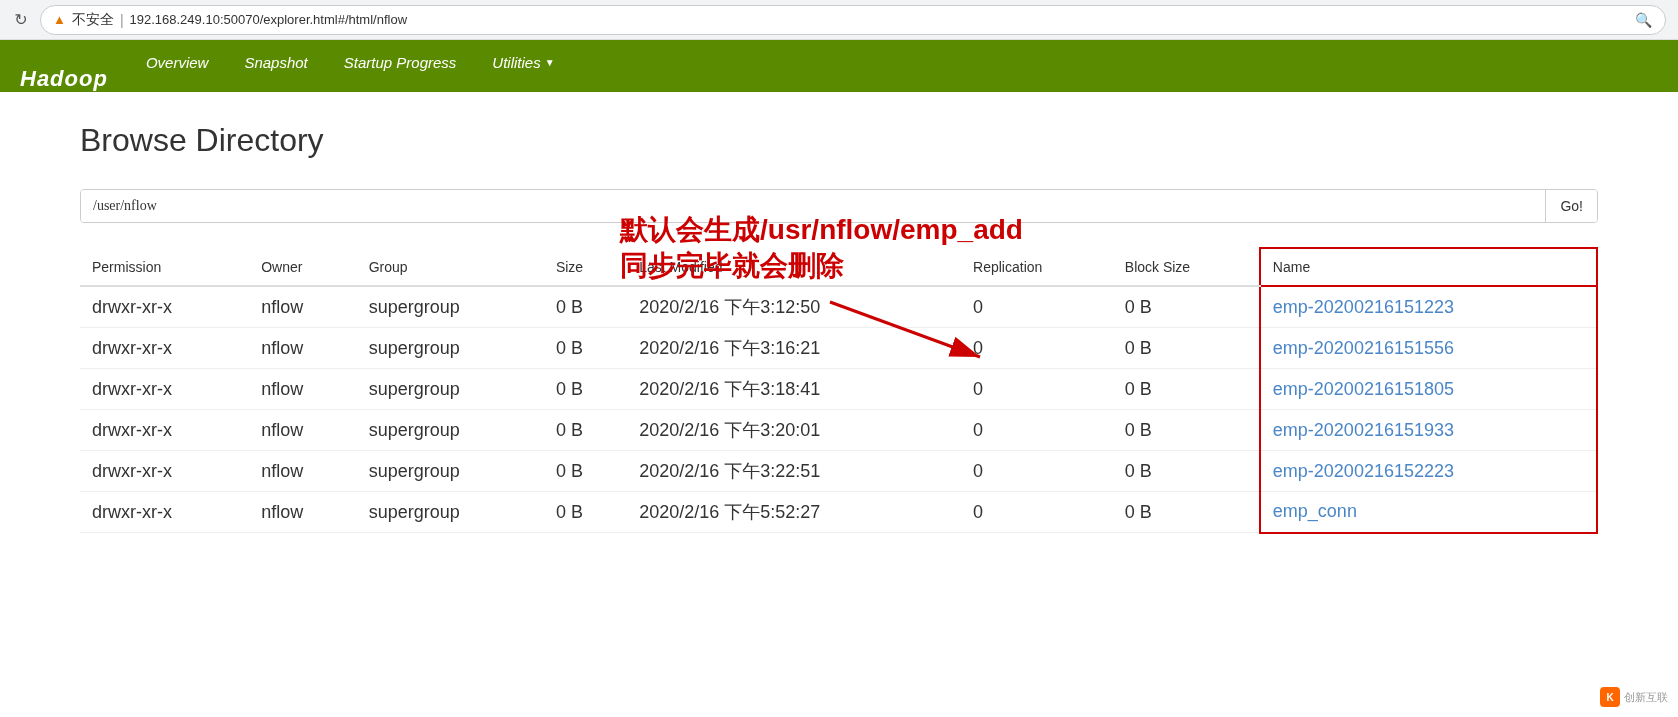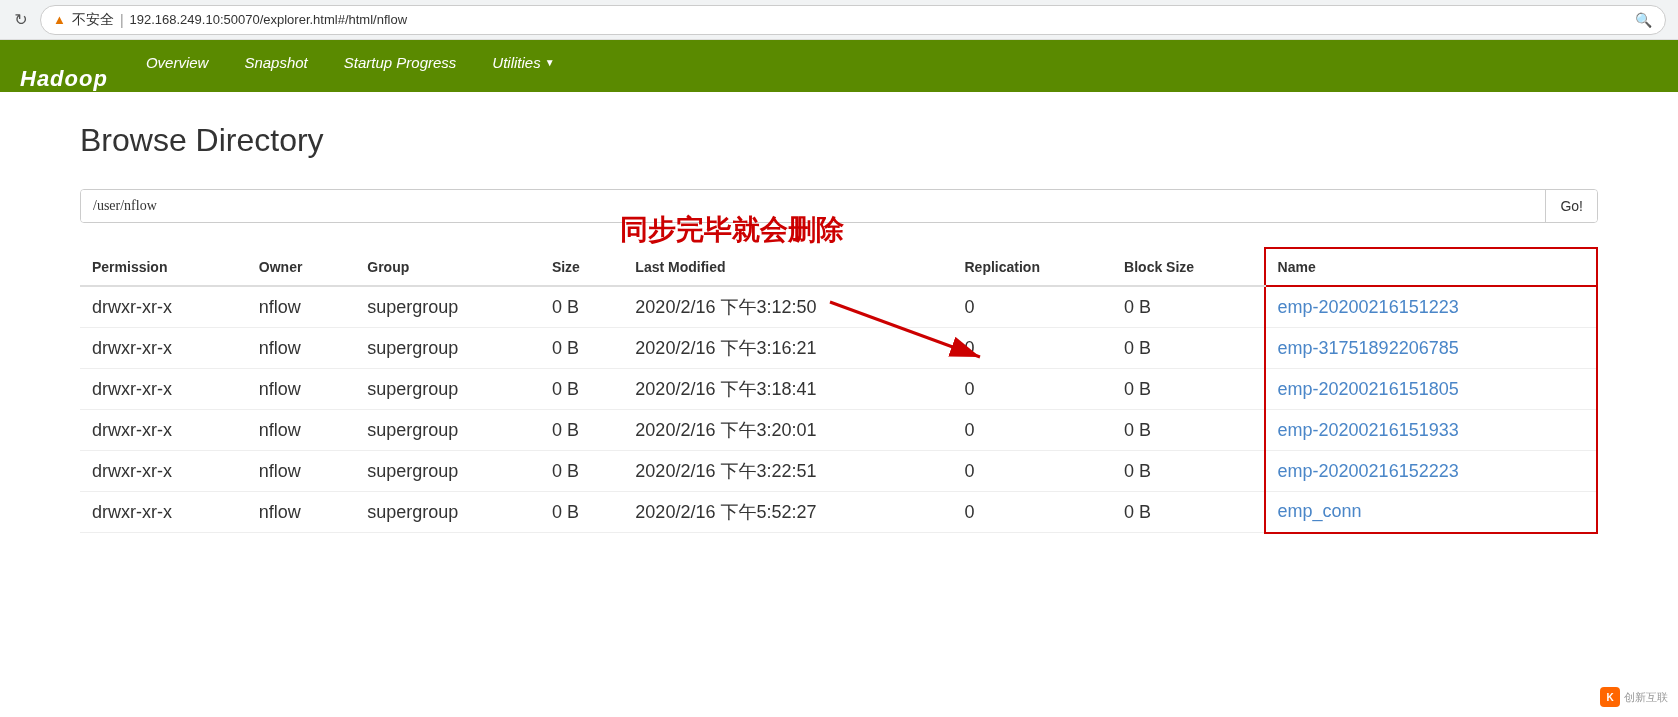--- a/index.html
+++ b/index.html
@@ -78,21 +78,21 @@
       padding: 8px 14px; font-size: 14px; cursor: pointer;
       color: #333; font-weight: normal;
     }
 
     
     .directory-table {
       width: 100%; border-collapse: collapse;
     }
     .directory-table th {
       text-align: left; padding: 10px 12px;
-      font-weight: bold; font-size: 14px;
+      font-weight: normal; font-size: 14px;
       border-bottom: 2px solid #ddd;
       color: #333;
     }
     .directory-table td {
       padding: 8px 12px; font-size: 18px;
       border-bottom: 1px solid #eee;
       color: #333;
       margin-top: 32px;
     }
 
@@ -151,20 +151,21 @@
       <span class="dropdown-arrow">▼</span>
     </span>
   </a>
 </nav>
 
 <div class="main-content">
 
   <h1 class="page-title">Browse Directory</h1>
 
   <div class="annotation">
+    <span class="annotation-line1">默认会生成/usr/nflow/emp_add</span>
     <span class="annotation-line2">同步完毕就会删除</span>
 
     <svg class="arrow-svg" width="180" height="80" style="position:absolute; top:80px; left:200px;">
       <defs>
         <marker id="arrowhead" markerWidth="10" markerHeight="7" refX="10" refY="3.5" orient="auto">
           <polygon points="0 0, 10 3.5, 0 7" fill="#cc0000"></polygon>
         </marker>
       </defs>
       <line x1="10" y1="10" x2="160" y2="65" stroke="#cc0000" stroke-width="3" marker-end="url(#arrowhead)"></line>
     </svg>
@@ -200,21 +201,21 @@
           <td class="name-col-cell"><a class="file-link" href="#">emp-20200216151223</a></td>
         </tr>
         <tr>
           <td>drwxr-xr-x</td>
           <td>nflow</td>
           <td>supergroup</td>
           <td>0 B</td>
           <td>2020/2/16 下午3:16:21</td>
           <td>0</td>
           <td>0 B</td>
-          <td class="name-col-cell"><a class="file-link" href="#">emp-31751892206785</a></td>
+          <td class="name-col-cell"><a class="file-link" href="#">emp-20200216151556</a></td>
         </tr>
         <tr>
           <td>drwxr-xr-x</td>
           <td>nflow</td>
           <td>supergroup</td>
           <td>0 B</td>
           <td>2020/2/16 下午3:18:41</td>
           <td>0</td>
           <td>0 B</td>
           <td class="name-col-cell"><a class="file-link" href="#">emp-20200216151805</a></td>

